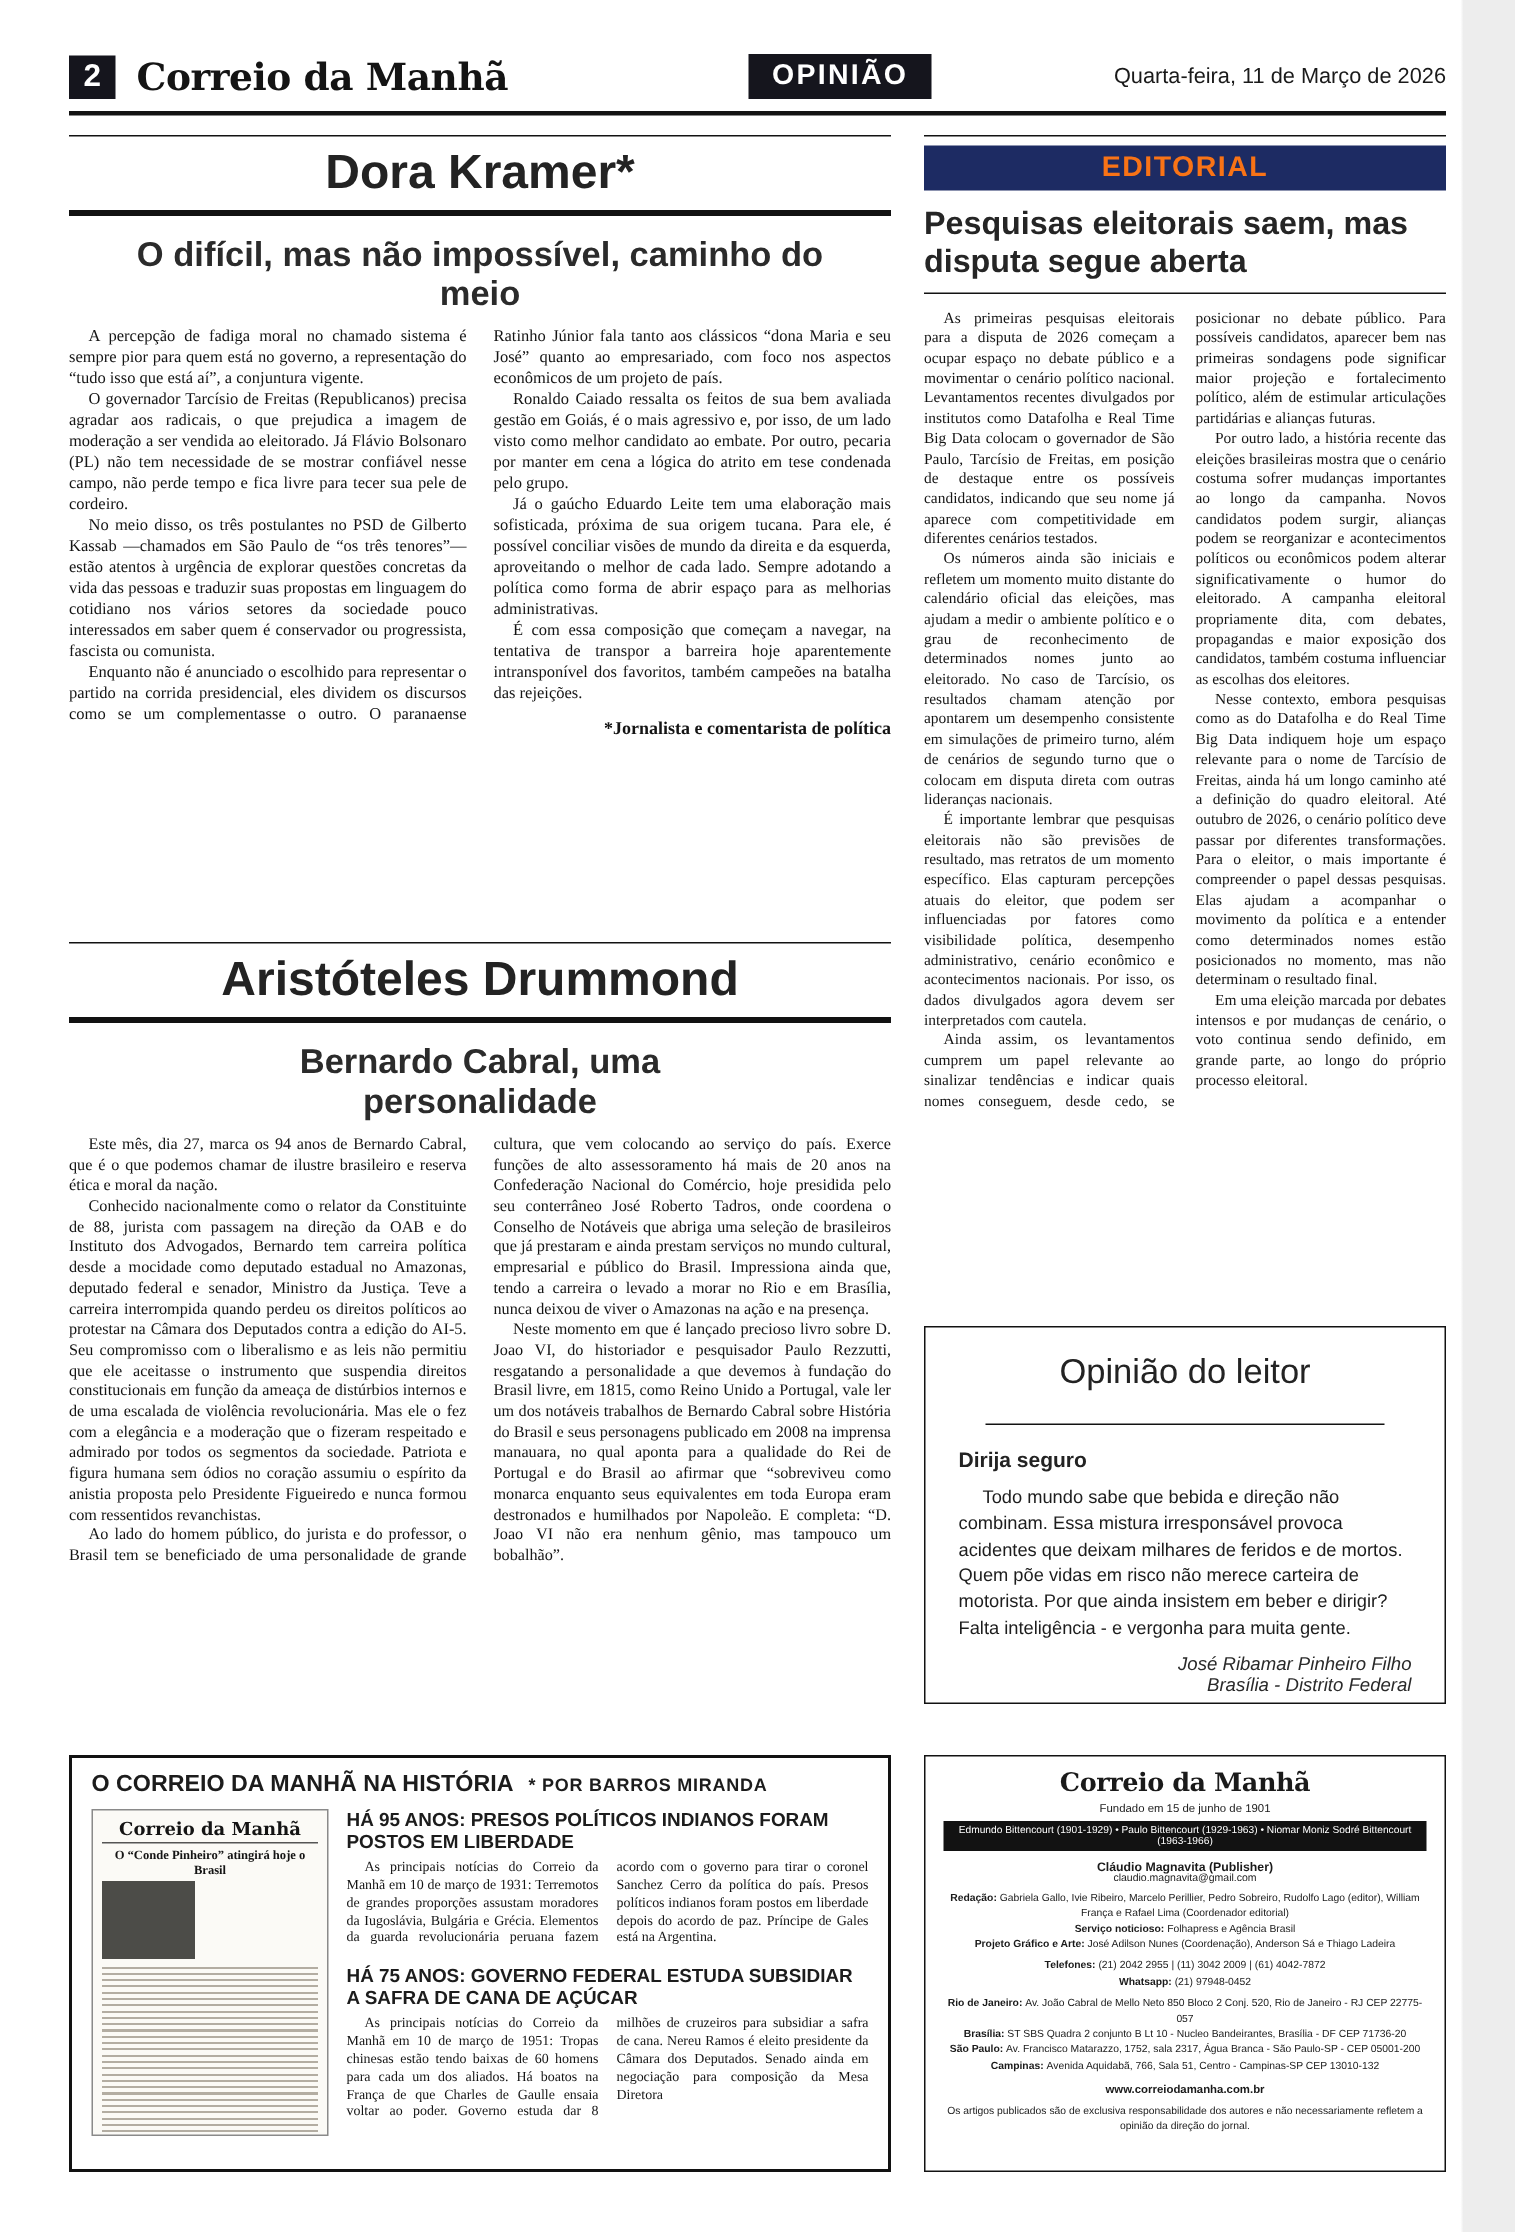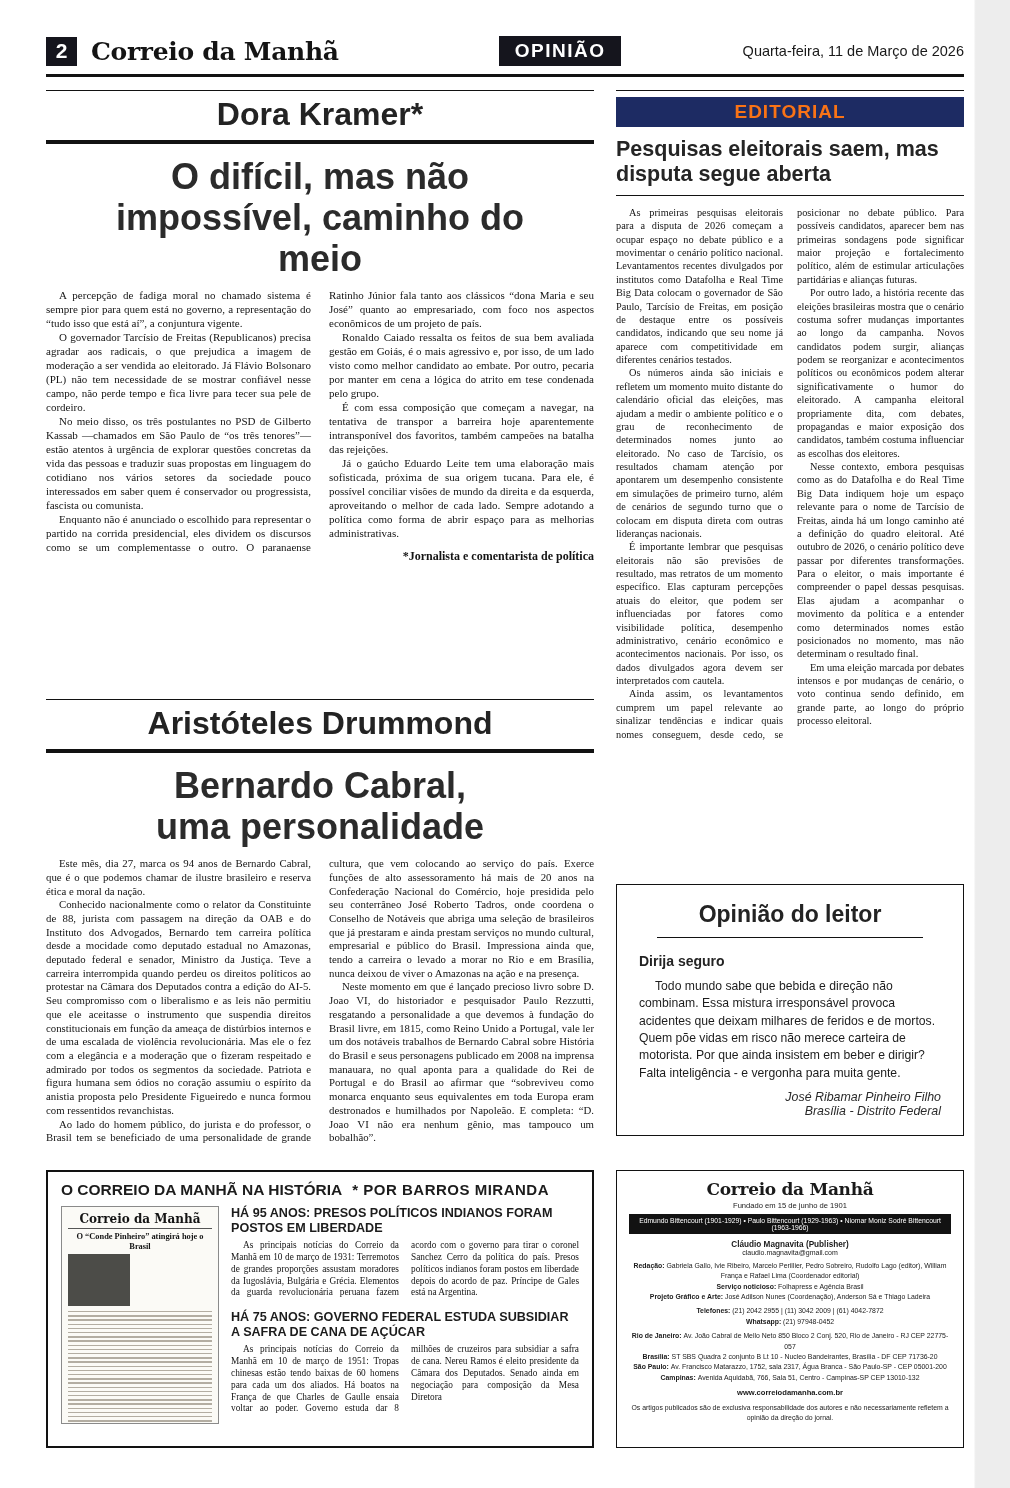--- a/index.html
+++ b/index.html
@@ -25,21 +25,21 @@
   
   .content { display:grid; grid-template-columns:548px 1fr; column-gap:22px; row-gap:14px; margin-top:13px; }
   .rowtop { height:1066px; overflow:hidden; }
 
   .rule-thin  { border-top:1.5px solid #121212; }
   .rule-thick { border-top:4px solid #121212; }
 
   
   .art-head { text-align:center; }
   .author { font-family:"Liberation Sans",sans-serif; font-weight:bold; font-size:32px; color:#232323; margin:5px 0 7px; }
-  .headline { font-family:"Liberation Sans",sans-serif; font-weight:bold; font-size:36px; line-height:1.14;
+  .headline { font-family:"Liberation Sans",sans-serif; font-weight:bold; font-size:23px; line-height:1.14;
               color:#2b2b2b; margin:12px auto 10px; max-width:470px; }
   .headline.narrow { max-width:345px; }
   .cols2 { column-count:2; column-gap:18px; text-align:justify; }
   .artbody { font-size:11px; line-height:1.27; }
   .dora-body { height:398px; overflow:hidden; }
   .drummond-body { height:412px; overflow:hidden; font-size:10.8px; }
   .paras p { margin:0; text-indent:13px; }
   .footnote { font-weight:bold; text-align:right; font-size:12px; margin-top:8px; }
   .art-gap { height:12px; }
 
@@ -47,30 +47,30 @@
   .ed-label { background:#1d2b63; color:#f97316; text-align:center; font-family:"Liberation Sans",sans-serif;
               font-weight:bold; font-size:19px; letter-spacing:1px; padding:4px 0; margin-top:6px; }
   .ed-headline { font-family:"Liberation Sans",sans-serif; font-weight:bold; font-size:21.5px; line-height:1.16;
                  color:#252525; margin:10px 0 8px; }
   .ed-body { column-count:2; column-gap:14px; text-align:justify; font-size:10.3px; line-height:1.3;
              height:664px; overflow:hidden; margin-top:10px; }
 
   
   .opbox { border:1.5px solid #121212; margin-top:14px; padding:16px 22px 12px; height:252px; overflow:hidden;
            font-family:"Liberation Sans",sans-serif; }
-  .op-title { text-align:center; font-weight:bold; font-size:23px; color:#232323;
-              border-bottom:1.5px solid #121212; padding-bottom:9px; width:88%; margin:0 auto; }
+  .op-title { text-align:center; font-weight:normal; font-size:23px; color:#232323;
+              border-bottom:1.5px solid #121212; padding-bottom:21px; width:88%; margin:0 auto; }
   .op-sub { font-weight:bold; font-size:14px; margin:15px 0 9px; color:#232323; }
   .op-body { font-size:12.2px; line-height:1.42; text-indent:16px; color:#1d1d1d; }
   .op-sig { text-align:right; font-style:italic; font-size:12.4px; margin-top:8px; color:#2a2a2a; }
 
   
   .histbox { border:2px solid #121212; height:278px; overflow:hidden; padding:9px 13px; }
   .hist-title { font-family:"Liberation Sans",sans-serif; font-weight:bold; font-size:15.5px; color:#1c1c1c; }
-  .hist-byline { font-size:15px; margin-left:6px; letter-spacing:0.5px; }
+  .hist-byline { font-size:12px; margin-left:6px; letter-spacing:0.5px; }
   .hist-flex { display:flex; gap:12px; margin-top:7px; }
   .thumb { width:158px; min-width:158px; height:218px; border:1px solid #8a8a8a; background:#fbfaf6; padding:5px 6px; overflow:hidden; }
   .thumb-mast { font-family:"DejaVu Serif",serif; font-weight:bold; font-size:12px; text-align:center;
                 border-bottom:1px solid #555; padding-bottom:2px; }
   .thumb-head { font-weight:bold; font-size:8.4px; text-align:center; margin:3px 0; line-height:1.15; }
   .thumb-body { display:flex; gap:4px; }
   .thumb-photo { width:62px; height:52px; background:#4c4c48; }
   .thumb-collines { flex:1; background:repeating-linear-gradient(to bottom,#aba medium,#aba59b 0 1.4px,transparent 1.4px 4px); }
   .thumb-lines { margin-top:5px; height:118px;
                  background:repeating-linear-gradient(to bottom,#b3ada2 0 1.4px,transparent 1.4px 4.2px); }
@@ -117,22 +117,22 @@
             <div class="rule-thick"></div>
             <h2 class="headline">O difícil, mas não impossível, caminho do meio</h2>
           </div>
           <div class="cols2 artbody dora-body">
             <div class="paras">
                 <p>A percepção de fadiga moral no chamado sistema é sempre pior para quem está no governo, a representação do “tudo isso que está aí”, a conjuntura vigente.</p>
                 <p>O governador Tarcísio de Freitas (Republicanos) precisa agradar aos radicais, o que prejudica a imagem de moderação a ser vendida ao eleitorado. Já Flávio Bolsonaro (PL) não tem necessidade de se mostrar confiável nesse campo, não perde tempo e fica livre para tecer sua pele de cordeiro.</p>
                 <p>No meio disso, os três postulantes no PSD de Gilberto Kassab —chamados em São Paulo de “os três tenores”— estão atentos à urgência de explorar questões concretas da vida das pessoas e traduzir suas propostas em linguagem do cotidiano nos vários setores da sociedade pouco interessados em saber quem é conservador ou progressista, fascista ou comunista.</p>
                 <p>Enquanto não é anunciado o escolhido para representar o partido na corrida presidencial, eles dividem os discursos como se um complementasse o outro. O paranaense Ratinho Júnior fala tanto aos clássicos “dona Maria e seu José” quanto ao empresariado, com foco nos aspectos econômicos de um projeto de país.</p>
                 <p>Ronaldo Caiado ressalta os feitos de sua bem avaliada gestão em Goiás, é o mais agressivo e, por isso, de um lado visto como melhor candidato ao embate. Por outro, pecaria por manter em cena a lógica do atrito em tese condenada pelo grupo.</p>
+                <p>Já o gaúcho Eduardo Leite tem uma elaboração mais sofisticada, próxima de sua origem tucana. Para ele, é possível conciliar visões de mundo da direita e da esquerda, aproveitando o melhor de cada lado. Sempre adotando a política como forma de abrir espaço para as melhorias administrativas.</p>
                 <p>É com essa composição que começam a navegar, na tentativa de transpor a barreira hoje aparentemente intransponível dos favoritos, também campeões na batalha das rejeições.</p>
-                <p>Já o gaúcho Eduardo Leite tem uma elaboração mais sofisticada, próxima de sua origem tucana. Para ele, é possível conciliar visões de mundo da direita e da esquerda, aproveitando o melhor de cada lado. Sempre adotando a política como forma de abrir espaço para as melhorias administrativas.</p>
               </div>
             <div class="footnote">*Jornalista e comentarista de política</div>
           </div>
         </article>
 
         <div class="art-gap"></div>
 
         <article>
           <div class="art-head">
             <div class="rule-thin"></div>

